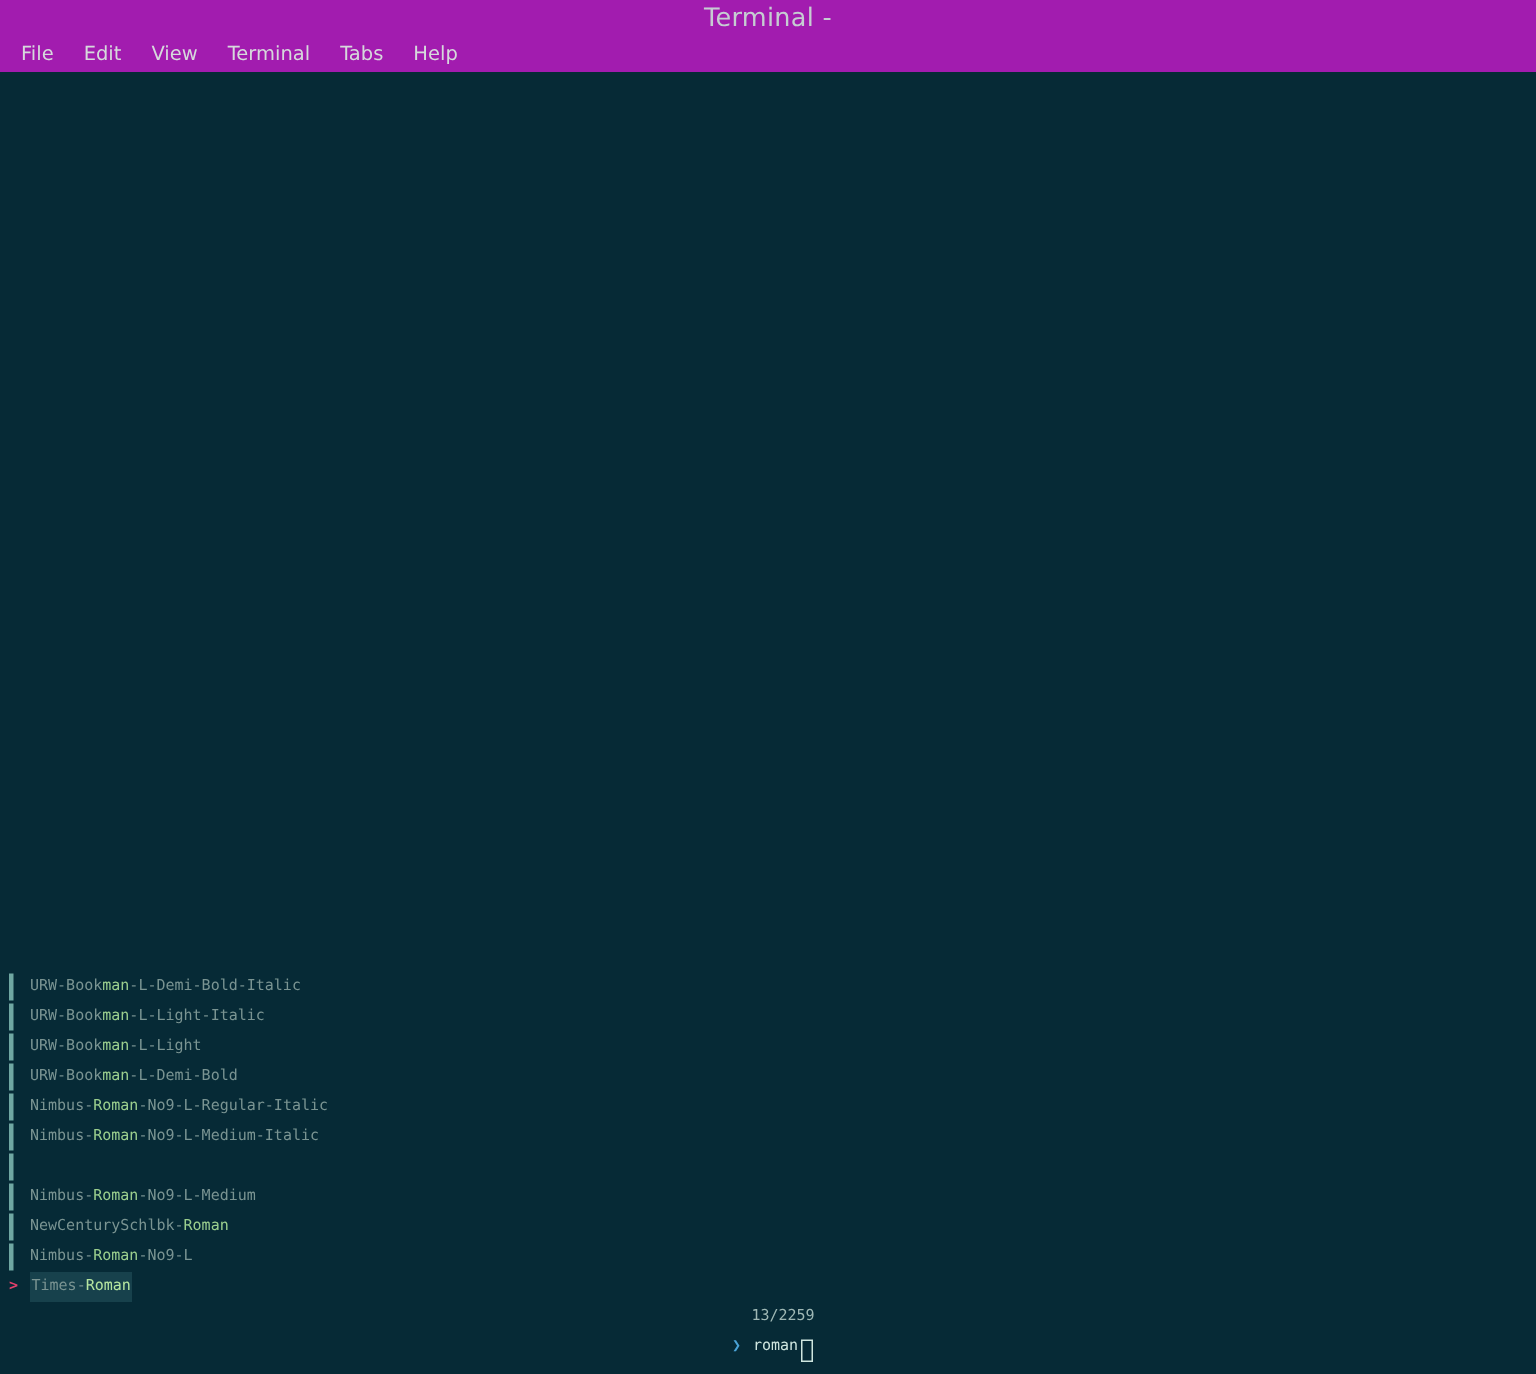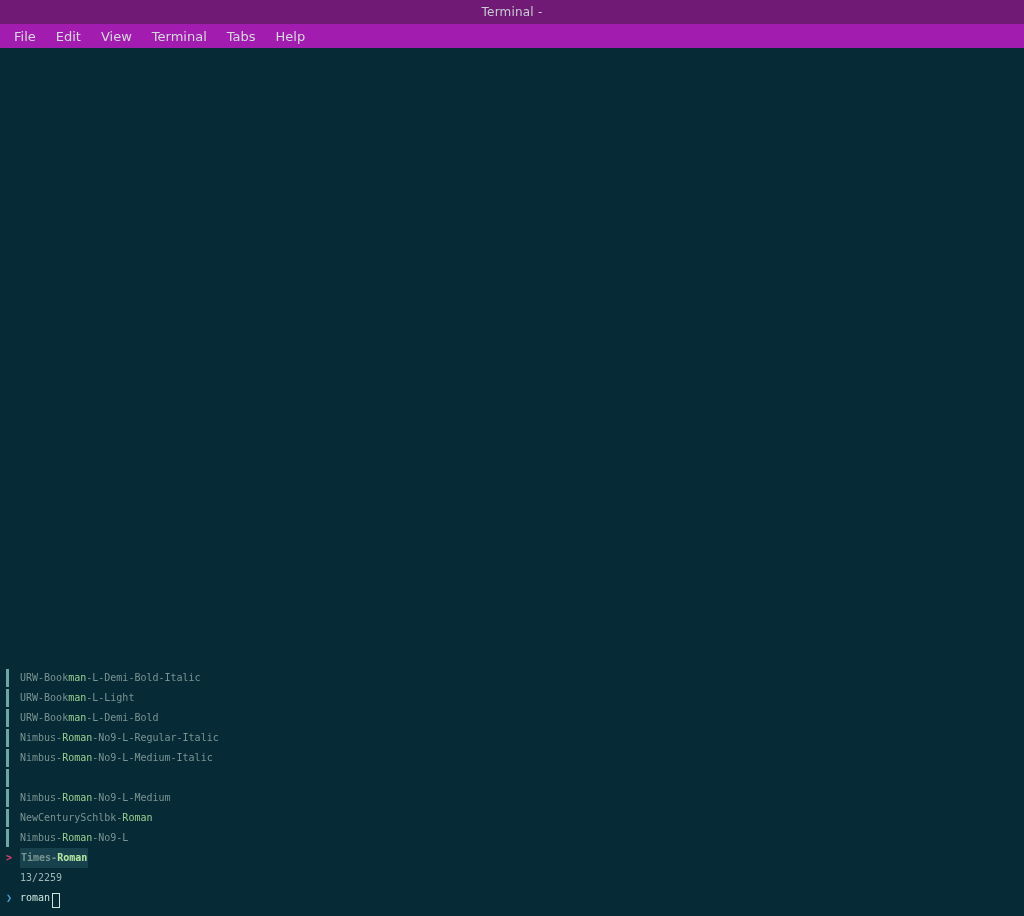--- a/index.html
+++ b/index.html
@@ -1,43 +1,43 @@
 <!DOCTYPE html>
 <html><head>
 <meta charset="utf-8">
 <style>
   * { margin: 0; padding: 0; box-sizing: border-box; }
   html, body { width: 1024px; height: 916px; overflow: hidden; font-family: "DejaVu Sans", "Liberation Sans", sans-serif; }
   body { background: #062a36; display: flex; flex-direction: column; }
 
   
-  .titlebar { height: 24px; background: #701a75; color: #c6cdd2; display: flex; align-items: center; justify-content: center; font-size: 12px; }
+  .titlebar { height: 24px; background: #a21caf; color: #c6cdd2; display: flex; align-items: center; justify-content: center; font-size: 17px; }
   .titlebar .title { letter-spacing: 0.2px; }
 
   
   .menubar { height: 24px; background: #a21caf; color: #d6d9dc; display: flex; align-items: center; font-size: 13px; padding: 0 4px; }
   .menubar .menu-item { padding: 3px 10px; cursor: default; }
 
   
   .terminal { flex: 1; background: #062a36; color: #9aa9a9; position: relative; font-family: "DejaVu Sans Mono", "Liberation Mono", monospace; font-size: 10px; line-height: 20px; }
   .terminal-inner { position: absolute; left: 0; right: 0; bottom: 8px; }
 
   
   .fzf { padding-left: 6px; }
   .list-row { display: flex; align-items: center; height: 20px; }
   .gutter { width: 14px; display: inline-flex; align-items: center; justify-content: flex-start; }
   .bar { width: 3px; height: 18px; background: #6fa7a2; display: inline-block; }
   .pointer { color: #e2416c; font-weight: 700; display: inline-block; width: 8px; }
   .entry { white-space: pre; }
   .entry .hl { color: #9bcf8e; }
   .entry .dim { color: #7a9492; }
-  .selected .entry { background: #17414c; color: #d5e5df; font-weight: 700; padding: 0 1px; }
+  .selected .entry { background: #17414c; color: #d5e5df; font-weight: 400; padding: 0 1px; }
   .selected .entry .hl { color: #b6e6a0; }
 
-  .counter-row, .prompt-row { display: flex; align-items: center; height: 20px; padding-left: 6px; }
+  .counter-row, .prompt-row { display: flex; align-items: center; height: 20px; padding-left: 6px; justify-content: center; }
   .counter { color: #9fb8b5; padding-left: 14px; }
   .prompt { color: #4aa3d6; font-weight: 700; width: 14px; display: inline-block; }
   .query { color: #cfe6df; }
   .cursor-box { display: inline-block; width: 8px; height: 15px; border: 1px solid #cfe6df; margin-left: 2px; transform: translateY(2px); }
 </style>
 </head>
 <body>
 
 <div class="titlebar">
   <span class="title">Terminal -</span>
@@ -53,20 +53,26 @@
 </div>
 
 <div class="terminal">
   <div class="terminal-inner">
     <div class="fzf" id="fzf-list">
         <div class="list-row">
           <span class="gutter">
             <span class="bar"></span>
           </span>
           <span class="entry"><span class="dim">URW-Book</span><span class="hl">man</span><span class="dim">-L-Demi-Bold-Italic</span></span>
+        </div>
+        <div class="list-row">
+          <span class="gutter">
+            <span class="bar"></span>
+          </span>
+          <span class="entry"><span class="dim">URW-Book</span><span class="hl">man</span><span class="dim">-L-Light-Italic</span></span>
         </div>
         <div class="list-row">
           <span class="gutter">
             <span class="bar"></span>
           </span>
           <span class="entry"><span class="dim">URW-Book</span><span class="hl">man</span><span class="dim">-L-Light</span></span>
         </div>
         <div class="list-row">
           <span class="gutter">
             <span class="bar"></span>

